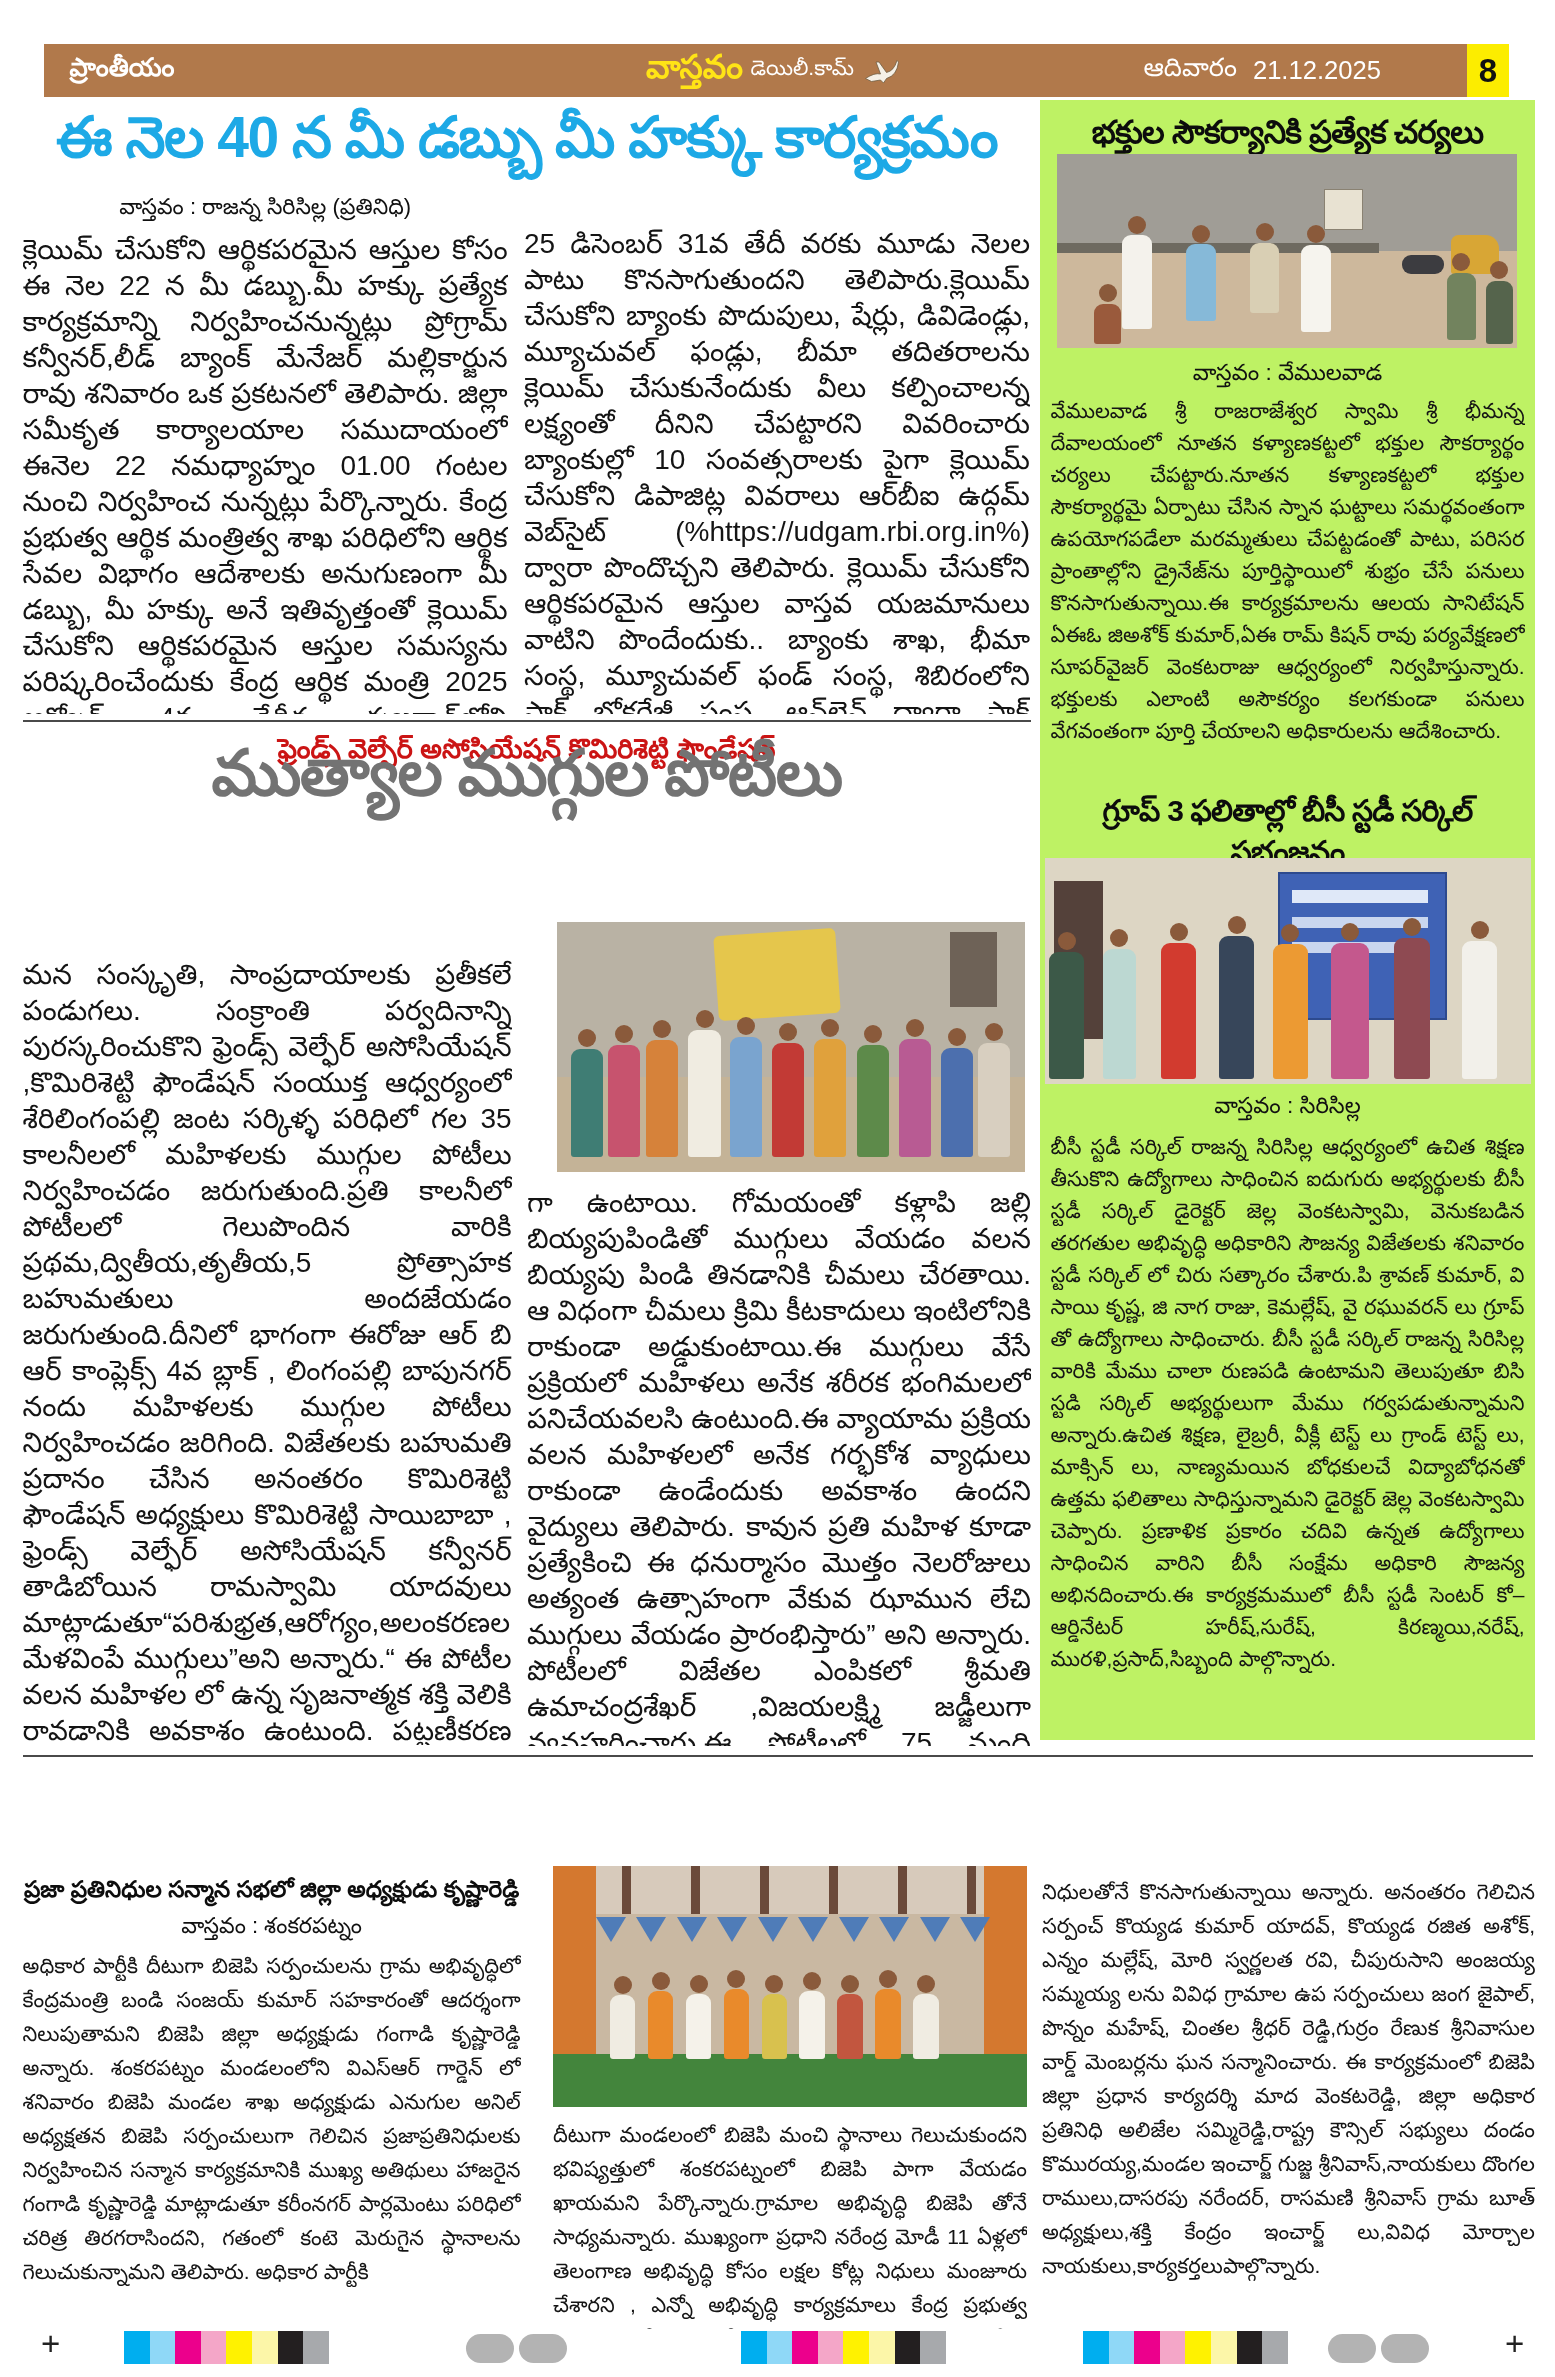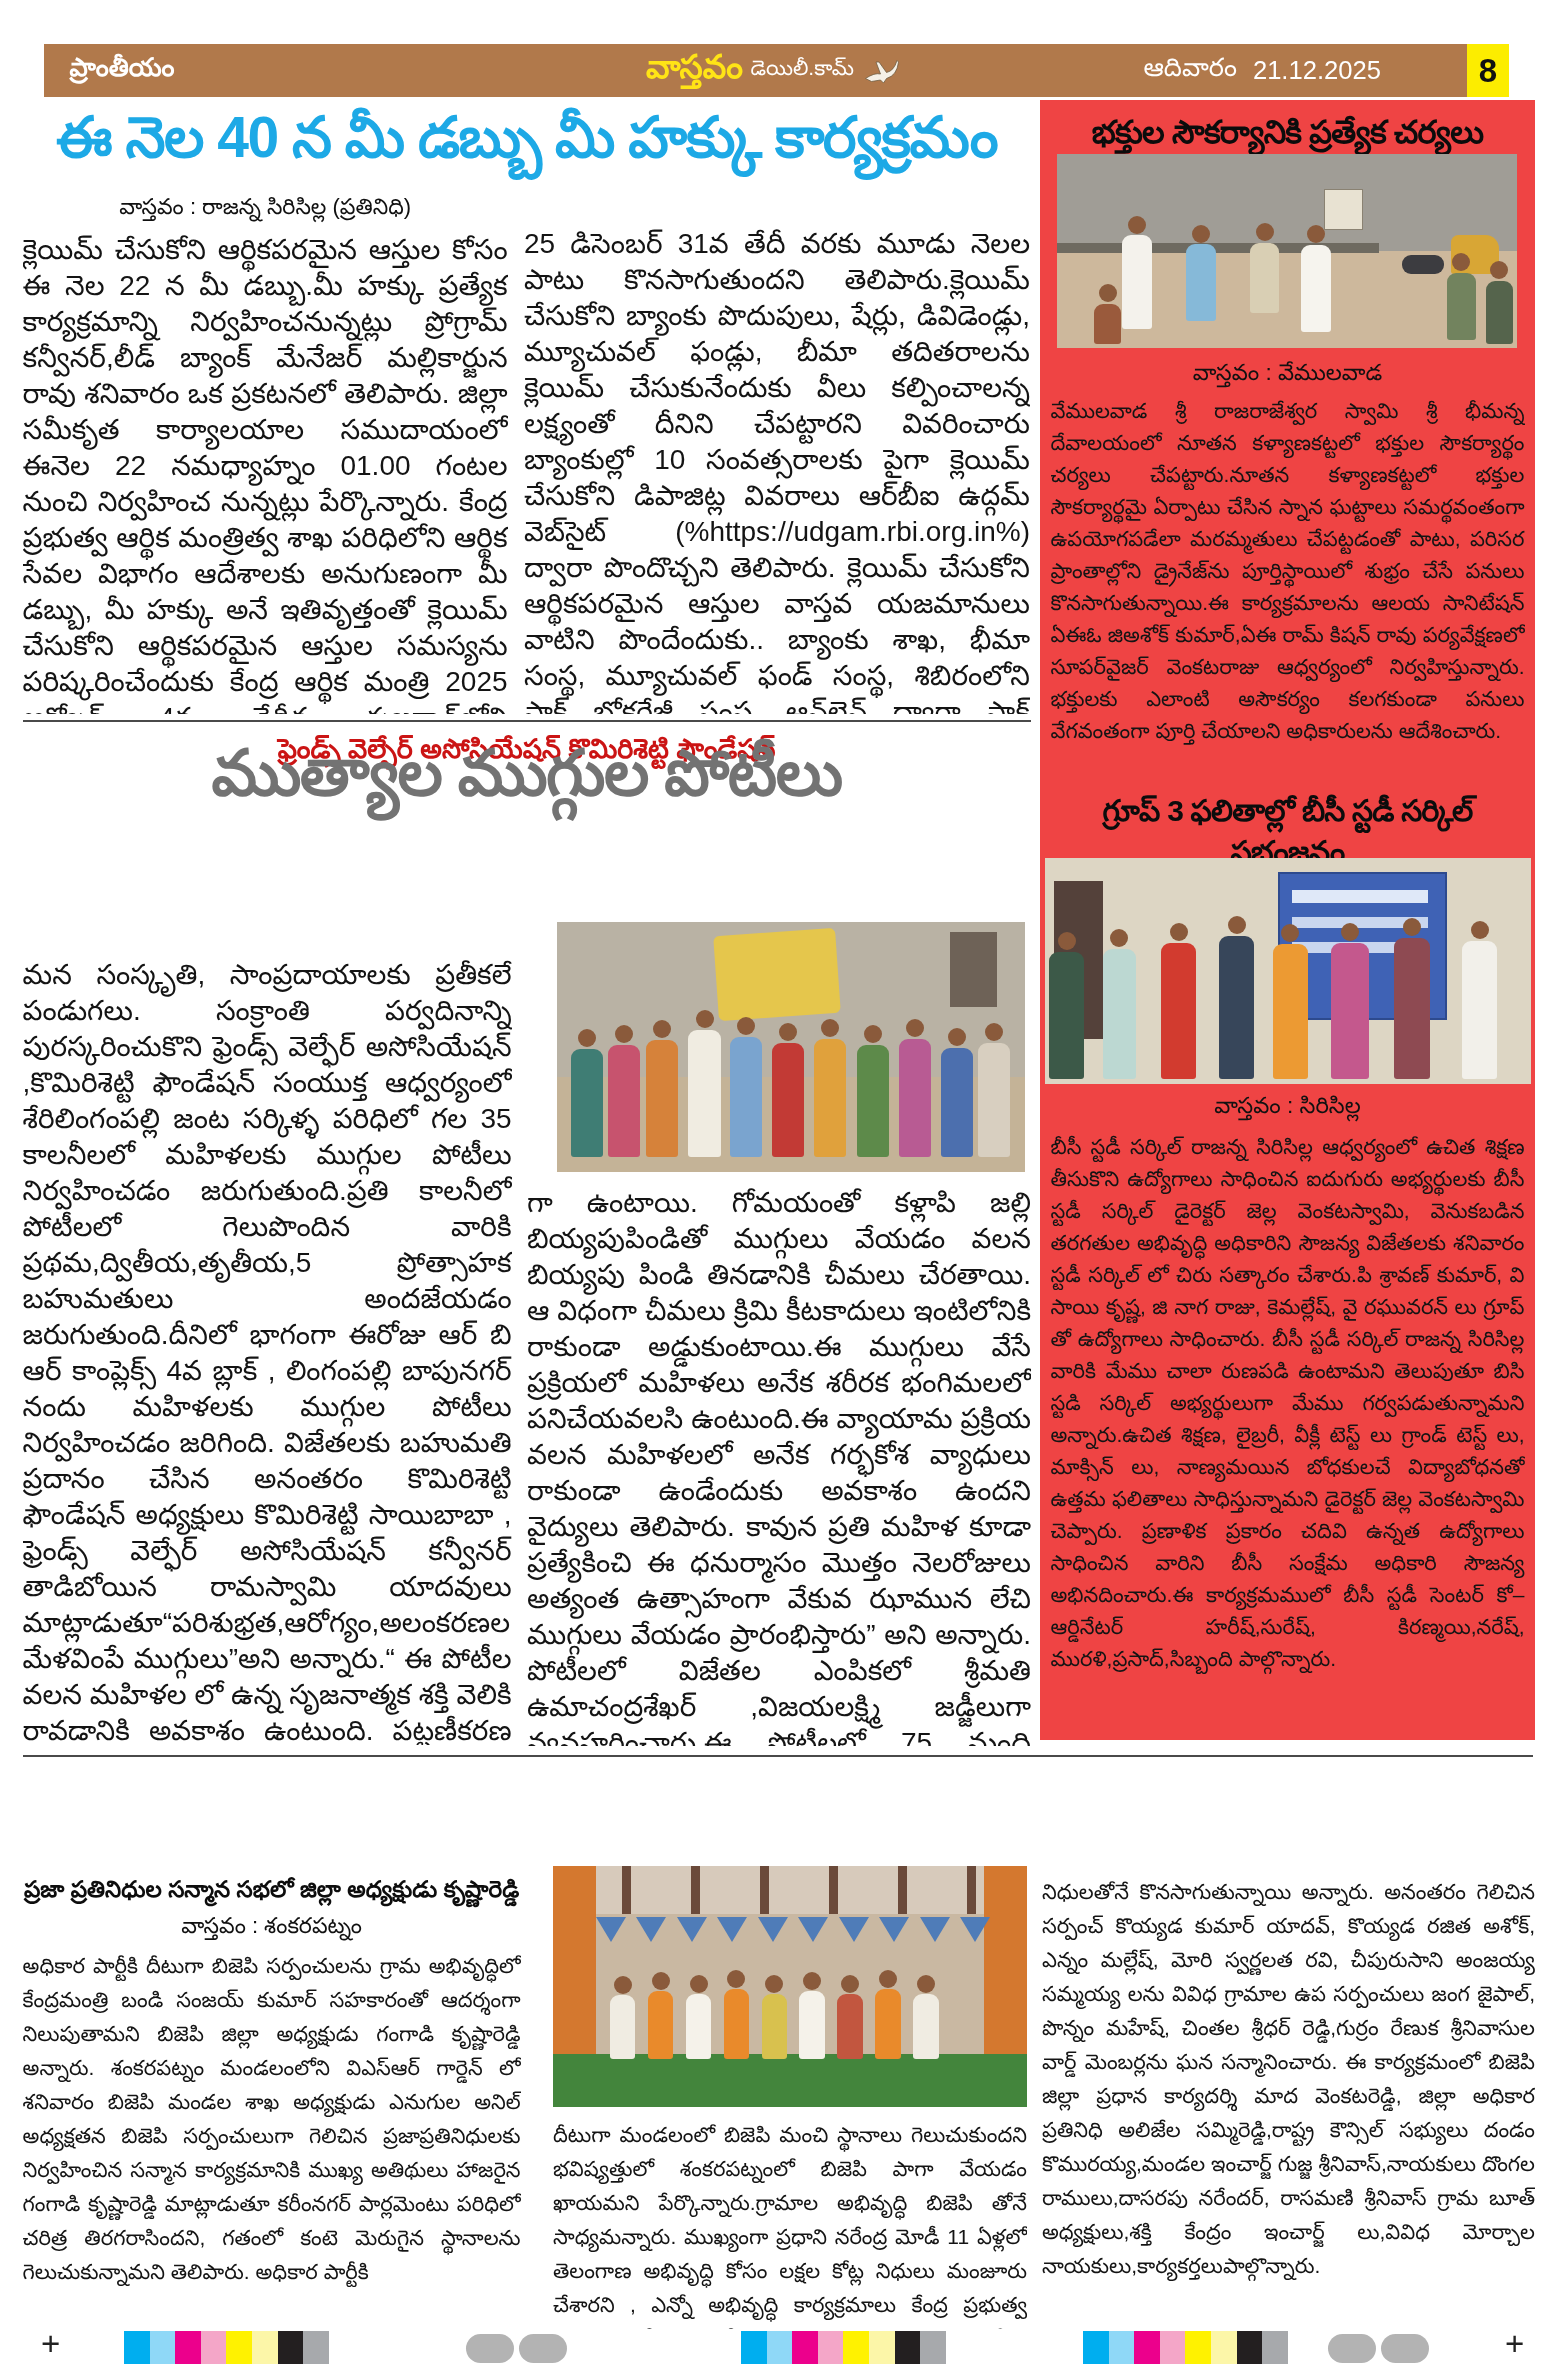--- a/index.html
+++ b/index.html
@@ -22,21 +22,21 @@
   .body-txt{font-size:28px;line-height:36px;text-align:justify;overflow:hidden;color:#141414;}
   .rule{position:absolute;background:#4a4a4a;height:1.5px;}
   .kicker{position:absolute;left:22.6px;top:734px;width:1008px;text-align:center;color:#cb1414;font-size:27px;font-weight:bold;}
   .h-muggu{position:absolute;left:22.6px;top:736px;width:1008px;text-align:center;color:#737373;
            font-size:64px;font-weight:bold;letter-spacing:-1.5px;}
   .red-byline{position:absolute;left:22.6px;top:927px;width:489px;text-align:center;color:#cb1414;font-size:22.6px;font-weight:bold;}
   .h-sarpanch{position:absolute;left:22.6px;top:1767px;width:1510px;text-align:center;color:#f7941e;
               font-size:69px;font-weight:bold;letter-spacing:-1.5px;}
   .subhead{position:absolute;left:22.6px;top:1876px;width:498px;text-align:center;font-size:23px;font-weight:bold;color:#0d0d0d;}
   
-  .bluepanel{position:absolute;left:1040px;top:100px;width:495px;height:1640px;background:#ef4444;}
+  .bluepanel{position:absolute;left:1040px;top:100px;width:495px;height:1640px;background:#bef264;}
   .panel-h{position:absolute;left:4.5px;width:486px;text-align:center;color:#0c0c0c;font-weight:bold;
            font-size:32px;letter-spacing:-0.8px;}
   .panel-body{position:absolute;left:10.5px;width:474px;font-size:21px;line-height:32px;text-align:justify;overflow:hidden;color:#141414;}
   .panel-cap{position:absolute;left:4.5px;width:486px;text-align:center;font-size:22.6px;color:#111;}
   
   .photo{position:absolute;overflow:hidden;background:#cfc8ba;}
   .figure{position:absolute;display:flex;flex-direction:column;align-items:center;}
   .figure .head{width:18px;height:18px;border-radius:50%;background:#8a5a3b;flex:0 0 auto;}
   .figure .torso{width:100%;flex:1;border-radius:9px 9px 3px 3px;margin-top:1.5px;}
   .decor{position:absolute;}

